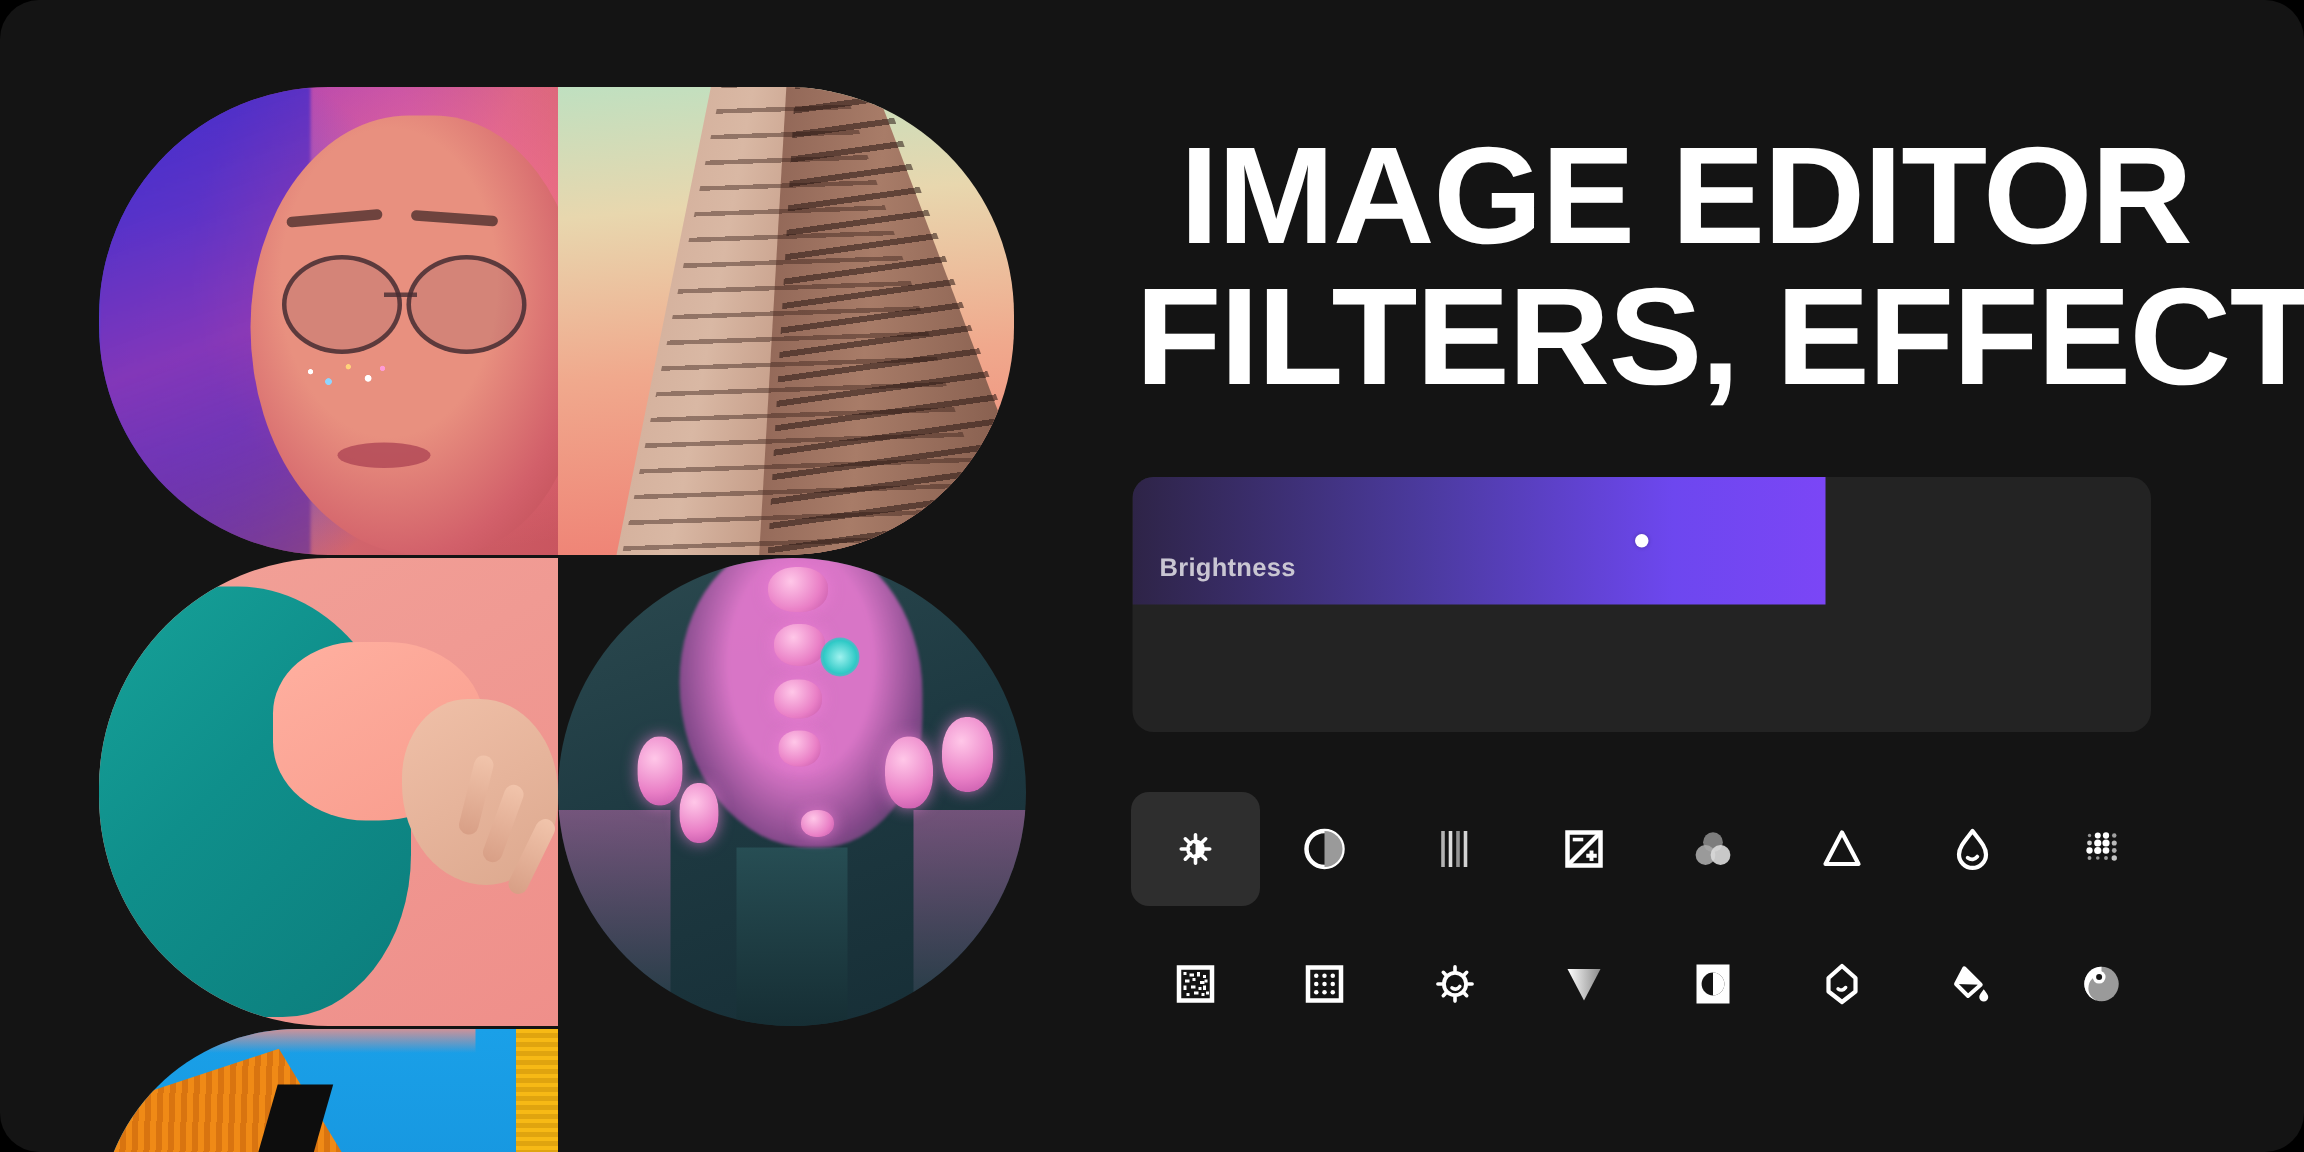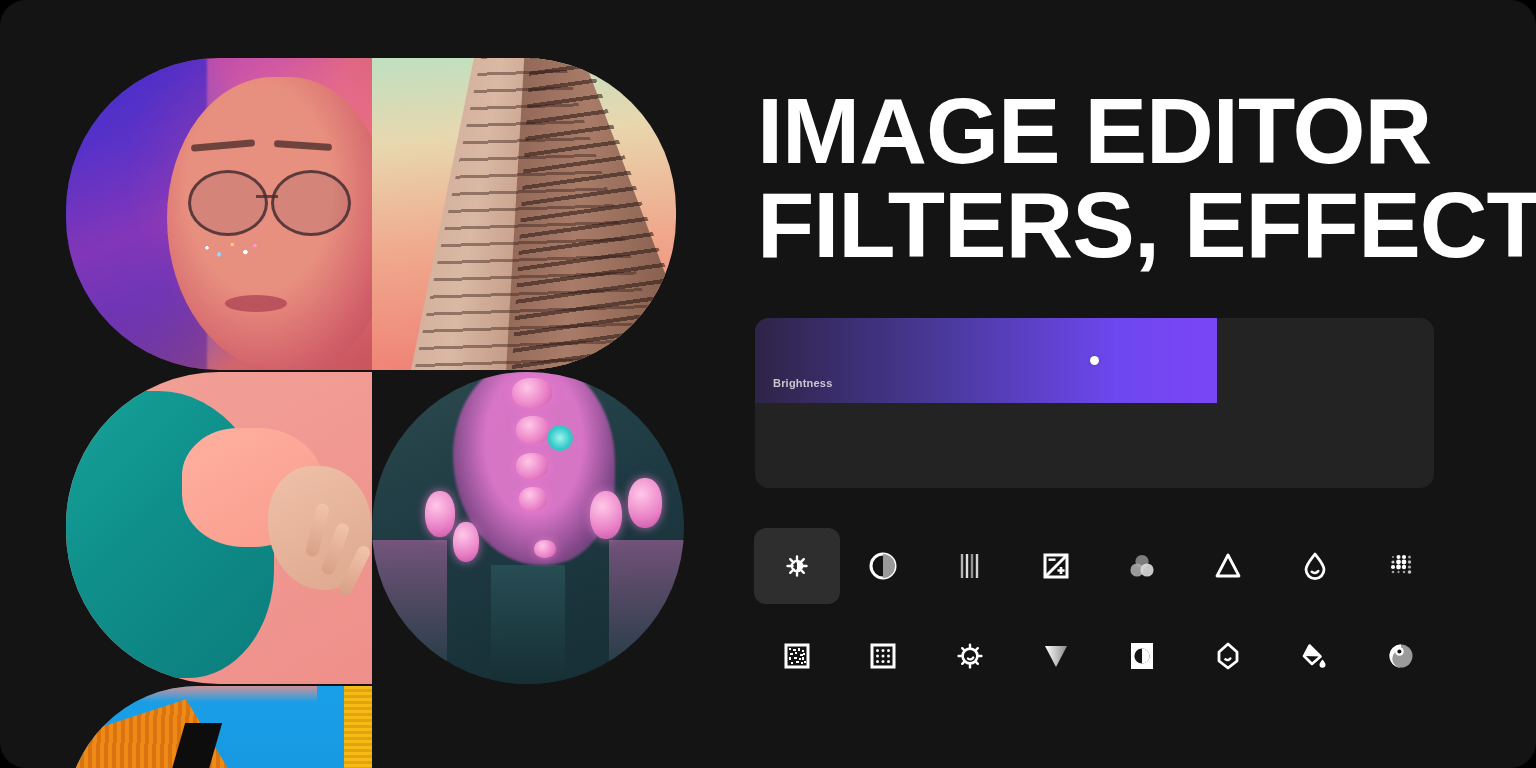--- a/index.html
+++ b/index.html
@@ -105,37 +105,37 @@
      background:repeating-linear-gradient(92deg,#f08a16 0 4px,#d97410 4px 8px);
      clip-path:polygon(0% 30%,60% 0%,100% 100%,0% 100%);}
   #b-arch .gap{position:absolute;left:34%;top:28%;width:12%;height:80%;
      background:#0d0d0d;transform:skewX(-16deg);}
   #b-arch .ystrip{position:absolute;right:0;top:0;width:9%;height:100%;
      background:repeating-linear-gradient(180deg,#f7b915 0 3px,#e0a40f 3px 6px);}
   #b-arch .pinktop{position:absolute;left:22%;top:-2%;width:60%;height:14%;
      background:linear-gradient(180deg,#ef8f8a,rgba(239,143,138,0));}
 
   
-  #right{position:absolute;left:754px;top:0;width:700px;height:768px;}
+  #right{position:absolute;left:754px;top:0;width:700px;height:768px;text-align:right;}
 
   #title{position:absolute;left:3px;top:88px;width:690px;}
   .tline{display:block;color:#fff;font-weight:700;line-height:.94;
          letter-spacing:-1px;white-space:nowrap;
          font-family:"Liberation Sans",sans-serif;}
   #tl1{font-size:92px;transform:scaleX(1.02);transform-origin:left center;}
   #tl2{font-size:92px;margin-top:8px;transform:scaleX(1.02);transform-origin:left center;}
 
   
   #panel{position:absolute;left:1px;top:318px;width:679px;height:170px;
          background:#232323;border-radius:14px;overflow:hidden;}
   .slider{position:relative;width:100%;height:85px;}
   .fill{position:absolute;left:0;top:0;height:100%;
         background:linear-gradient(90deg,#2e2447 0%,#4b3a9e 42%,#6d47ef 78%,#7b46f6 100%);}
   .slabel{position:absolute;left:18px;bottom:14px;color:#c9c6d2;
-          font-size:11px;font-weight:700;letter-spacing:.2px;}
+          font-size:17px;font-weight:700;letter-spacing:.2px;}
   .thumb{position:absolute;width:9px;height:9px;border-radius:50%;
          background:#fff;box-shadow:0 0 3px rgba(0,0,0,.25);}
 
   
   #icons{position:absolute;left:0;top:528px;width:690px;}
   .irow{display:flex;height:90px;align-items:flex-start;}
   .icell{width:86.5px;height:76px;display:flex;align-items:center;justify-content:center;
          border-radius:12px;}
   .icell.sel{background:#2e2e2e;}
   .icell svg{display:block;}

